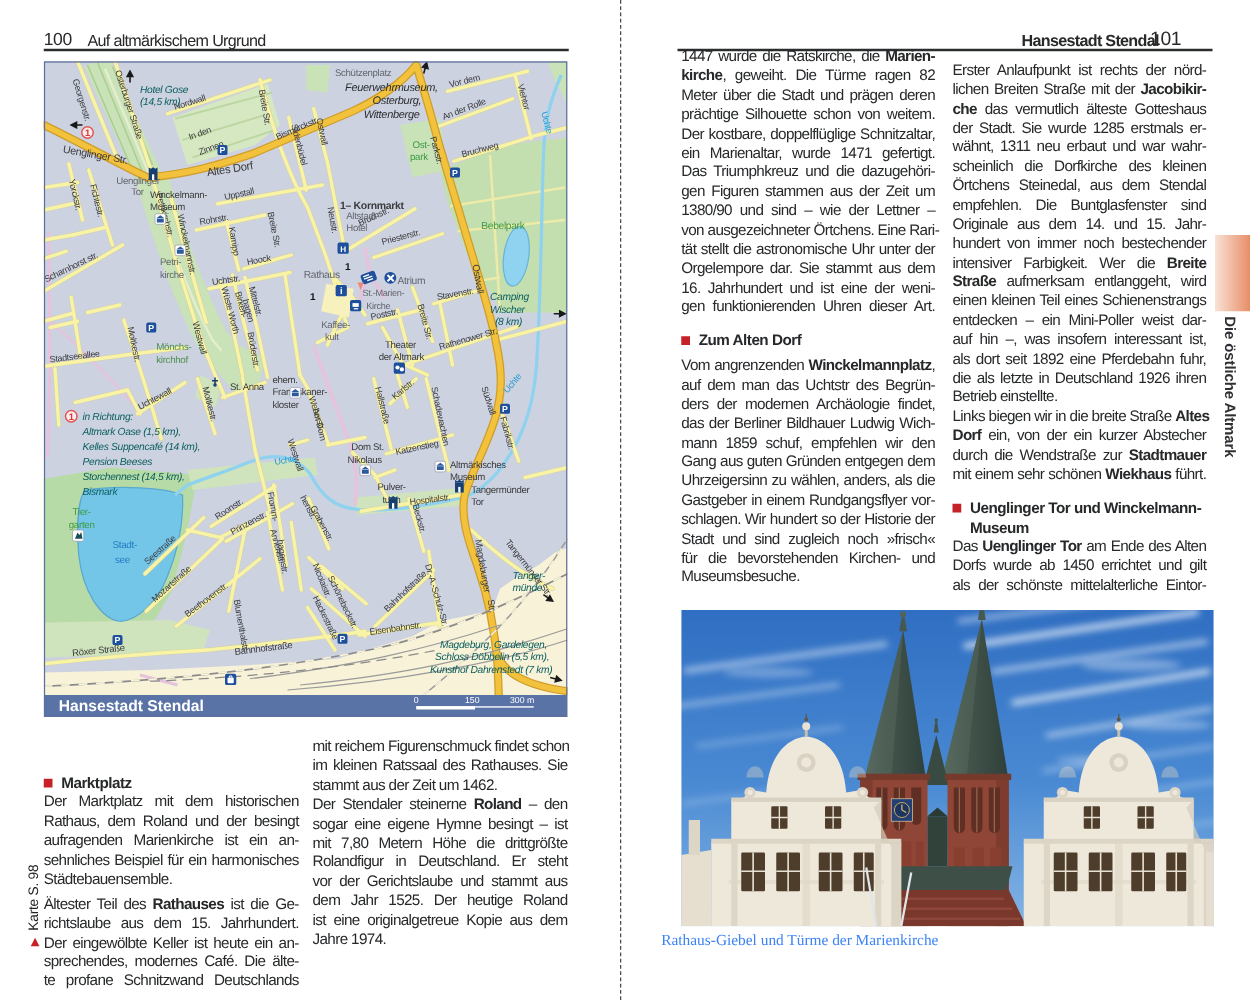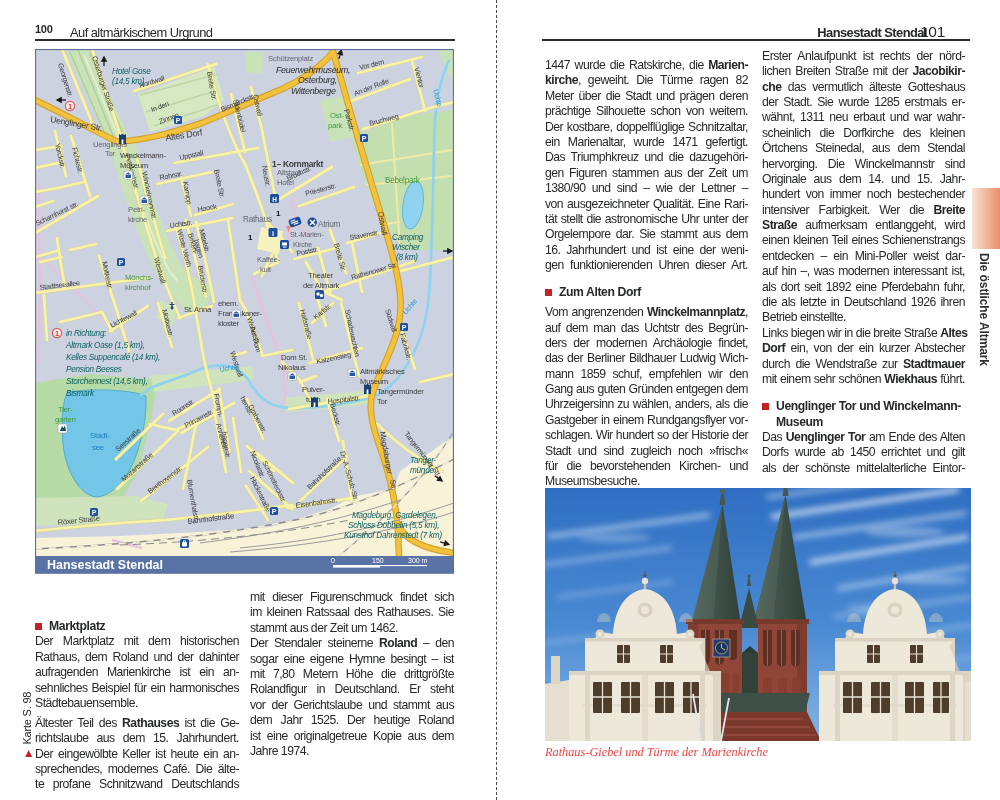--- a/index.html
+++ b/index.html
@@ -11,21 +11,21 @@
 .ln{text-align:justify;text-align-last:justify;height:15.4px;white-space:nowrap}
 .lnl{text-align:left;text-align-last:left;height:15.4px;white-space:nowrap}
 .hd{font-weight:bold;height:15.4px;text-align:right;text-align-last:left;letter-spacing:-0.4px}
 .hd .sq{display:inline-block;width:7px;height:7px;background:#c52127;margin-right:7px}
 .gap{height:4.4px}
 
 </style>
 </head>
 <body>
 
-<div class="abs" style="left:35px;top:23px;font-size:11px;font-weight:bold;letter-spacing:-0.3px">100</div>
+<div class="abs" style="left:35px;top:23px;font-size:14px;font-weight:normal;letter-spacing:-0.3px">100</div>
 
 <div class="abs" style="left:70px;top:25px;font-size:12.9px;font-weight:normal;letter-spacing:-0.55px">Auf altmärkischem Urgrund</div>
 
 <div class="abs" style="left:35px;top:39px;width:420px;height:1.6px;background:#2a2c2e"></div>
 
 <div class="abs" style="left:655px;top:25px;width:272px;text-align:right;font-size:12.9px;font-weight:bold;letter-spacing:-0.55px">Hansestadt Stendal</div>
 
 <div class="abs" style="left:895px;top:23px;width:75px;text-align:center;font-size:15.5px;letter-spacing:-0.3px">101</div>
 
 <div class="abs" style="left:542px;top:39px;width:428px;height:1.6px;background:#2a2c2e"></div>
@@ -573,57 +573,57 @@
     </g>
 <rect x="35.5" y="49.5" width="418" height="523.5" fill="none" stroke="#5d6f9c" stroke-width="1.2"></rect>
 </svg>
 
 <div class="abs" style="left:21px;top:757px;transform:rotate(-90deg);transform-origin:0 0;font-size:11px;letter-spacing:-0.2px;white-space:nowrap;color:#222"><span style="color:#c52127;font-size:9px">▶</span>&nbsp; Karte S. 98</div>
 
 <div class="col" style="left:35px;top:619px">
 
 <div class="hd"><span class="sq"></span>Marktplatz</div>
 <div class="ln">Der Marktplatz mit dem historischen</div>
-<div class="ln">Rathaus, dem Roland und der dahinter</div>
+<div class="ln">Rathaus, dem Roland und der besingt</div>
 <div class="ln">aufragenden Marienkirche ist ein an-</div>
 <div class="ln">sehnliches Beispiel für ein harmonisches</div>
 <div class="lnl">Städtebauensemble.</div>
 <div class="gap"></div>
 <div class="ln">Ältester Teil des <b>Rathauses</b> ist die Ge-</div>
 <div class="ln">richtslaube aus dem 15. Jahrhundert.</div>
 <div class="ln">Der eingewölbte Keller ist heute ein an-</div>
 <div class="ln">sprechendes, modernes Café. Die älte-</div>
 <div class="ln">te profane Schnitzwand Deutschlands</div>
 </div>
 
 <div class="col" style="left:250px;top:590px">
-<div class="ln">mit dieser Figurenschmuck findet sich</div>
+<div class="ln">mit reichem Figurenschmuck findet schon</div>
 <div class="ln">im kleinen Ratssaal des Rathauses. Sie</div>
 <div class="lnl">stammt aus der Zeit um 1462.</div>
 <div class="ln">Der Stendaler steinerne <b>Roland</b> – den</div>
 <div class="ln">sogar eine eigene Hymne besingt – ist</div>
 <div class="ln">mit 7,80 Metern Höhe die drittgrößte</div>
 <div class="ln">Rolandfigur in Deutschland. Er steht</div>
 <div class="ln">vor der Gerichtslaube und stammt aus</div>
 <div class="ln">dem Jahr 1525. Der heutige Roland</div>
 <div class="ln">ist eine originalgetreue Kopie aus dem</div>
 <div class="lnl">Jahre 1974.</div>
 </div>
 
-<div class="col" style="left:545px;top:58px;width:203px">
+<div class="col" style="left:545px;top:38px;width:203px">
 <div class="ln">1447 wurde die Ratskirche, die <b>Marien-</b></div>
 <div class="ln"><b>kirche</b>, geweiht. Die Türme ragen 82</div>
 <div class="ln">Meter über die Stadt und prägen deren</div>
 <div class="ln">prächtige Silhouette schon von weitem.</div>
 <div class="ln">Der kostbare, doppelflüglige Schnitzaltar,</div>
 <div class="ln">ein Marienaltar, wurde 1471 gefertigt.</div>
 <div class="ln">Das Triumphkreuz und die dazugehöri-</div>
 <div class="ln">gen Figuren stammen aus der Zeit um</div>
 <div class="ln">1380/90 und sind – wie der Lettner –</div>
-<div class="ln">von ausgezeichneter Qualität. Eine Rari-</div>
+<div class="ln">von ausgezeichneter Örtchens. Eine Rari-</div>
 <div class="ln">tät stellt die astronomische Uhr unter der</div>
 <div class="ln">Orgelempore dar. Sie stammt aus dem</div>
 <div class="ln">16. Jahrhundert und ist eine der weni-</div>
 <div class="ln">gen funktionierenden Uhren dieser Art.</div>
 <div style="height:11.9px"></div>
 
 <div class="hd"><span class="sq"></span>Zum Alten Dorf</div>
 <div class="gap"></div>
 <div class="ln">Vom angrenzenden <b>Winckelmannplatz</b>,</div>
 <div class="ln">auf dem man das Uchtstr des Begrün-</div>
@@ -640,28 +640,28 @@
 </div>
 
 <div class="col" style="left:762px;top:48.8px;width:203px">
 <div class="ln">Erster Anlaufpunkt ist rechts der nörd-</div>
 <div class="ln">lichen Breiten Straße mit der <b>Jacobikir-</b></div>
 <div class="ln"><b>che</b> das vermutlich älteste Gotteshaus</div>
 <div class="ln">der Stadt. Sie wurde 1285 erstmals er-</div>
 <div class="ln">wähnt, 1311 neu erbaut und war wahr-</div>
 <div class="ln">scheinlich die Dorfkirche des kleinen</div>
 <div class="ln">Örtchens Steinedal, aus dem Stendal</div>
-<div class="ln">hervorging. Die Winckelmannstr sind</div>
+<div class="ln">empfehlen. Die Buntglasfenster sind</div>
 <div class="ln">Originale aus dem 14. und 15. Jahr-</div>
 <div class="ln">hundert von immer noch bestechender</div>
 <div class="ln">intensiver Farbigkeit. Wer die <b>Breite</b></div>
 <div class="ln"><b>Straße</b> aufmerksam entlanggeht, wird</div>
 <div class="ln">einen kleinen Teil eines Schienenstrangs</div>
 <div class="ln">entdecken – ein Mini-Poller weist dar-</div>
-<div class="ln">auf hin –, was modernen interessant ist,</div>
+<div class="ln">auf hin –, was insofern interessant ist,</div>
 <div class="ln">als dort seit 1892 eine Pferdebahn fuhr,</div>
 <div class="ln">die als letzte in Deutschland 1926 ihren</div>
 <div class="lnl">Betrieb einstellte.</div>
 <div class="ln">Links biegen wir in die breite Straße <b>Altes</b></div>
 <div class="ln"><b>Dorf</b> ein, von der ein kurzer Abstecher</div>
 <div class="ln">durch die Wendstraße zur <b>Stadtmauer</b></div>
 <div class="ln">mit einem sehr schönen <b>Wiekhaus</b> führt.</div>
 <div style="height:11.9px"></div>
 
 <div class="hd"><span class="sq"></span>Uenglinger Tor und Winckelmann-</div>
@@ -839,17 +839,17 @@
     </g>
 <path d="M0,196 L24,192 L24,253 L0,253 Z" fill="#e6dfd0"></path>
 <rect x="6" y="168" width="9" height="28" fill="#ddd6c6"></rect>
 <path d="M420,194 L426,193 L426,253 L420,253 Z" fill="#e6dfd0"></path>
 <g stroke="#dfe5ea" stroke-width="1.8">
       <path d="M156,253 L148,206"></path>
       <path d="M176,253 L184,210"></path>
     </g>
 </svg>
 
-<div class="abs" style="left:545px;top:745px;font-family:'Liberation Serif',serif;font-style:italic;font-size:12.3px;color:#ef4444">Rathaus-Giebel und Türme der Marienkirche</div>
+<div class="abs" style="left:529px;top:745px;font-family:'Liberation Serif',serif;font-size:12.3px;color:#3b82f6">Rathaus-Giebel und Türme der Marienkirche</div>
 
 <div class="abs" style="left:972px;top:188px;width:28px;height:61px;background:linear-gradient(to right,#f9e2d6,#e78e67)"></div>
 
 <div class="abs" style="left:991px;top:253px;transform:rotate(90deg);transform-origin:0 0;font-size:12px;font-weight:bold;letter-spacing:-0.1px;white-space:nowrap;color:#2e3033">Die östliche Altmark</div>
 
 </body></html>

